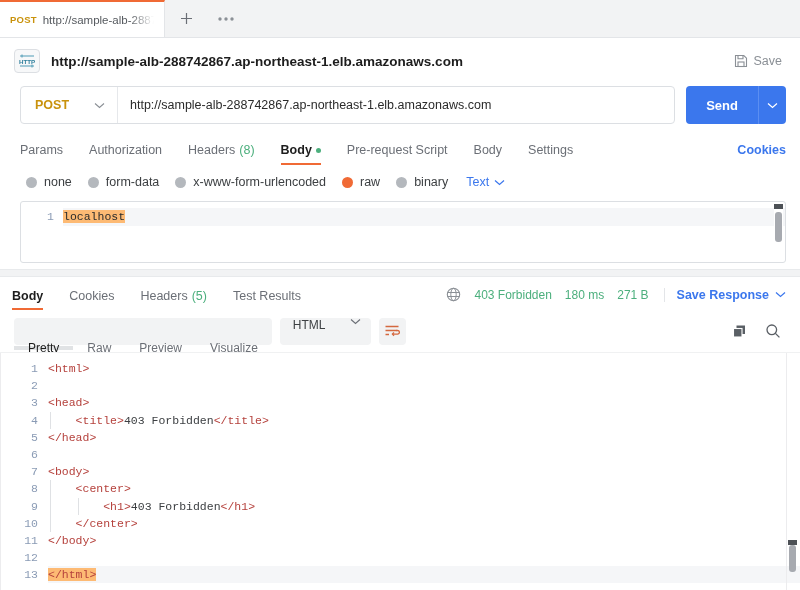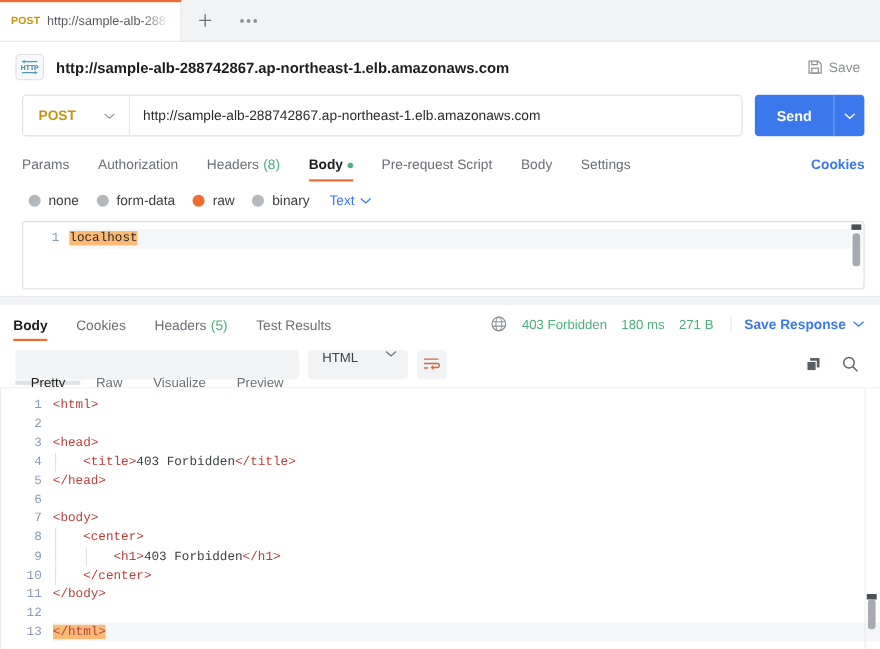--- a/index.html
+++ b/index.html
@@ -452,20 +452,24 @@
     </div>
 
   <div class="bodytypes" id="body-types">
   <div class="radio-opt">
         <span class="rdot"></span>
         <span>none</span>
       </div>
       <div class="radio-opt">
         <span class="rdot"></span>
         <span>form-data</span>
+      </div>
+      <div class="radio-opt">
+        <span class="rdot"></span>
+        <span>x-www-form-urlencoded</span>
       </div>
       <div class="radio-opt">
         <span class="rdot on"></span>
         <span>raw</span>
       </div>
       <div class="radio-opt">
         <span class="rdot"></span>
         <span>binary</span>
       </div>
       <div class="fmt-sel">
@@ -522,22 +526,22 @@
           <path d="M1 1.5L5.5 5.5 10 1.5" stroke="#3b77ed" stroke-width="1.2" fill="none"></path>
         </svg>
       </div>
     </div>
   </div>
 
   <div class="resp-tools">
     <div class="segbar" id="view-segs">
         <div class="seg active">Pretty</div>
         <div class="seg">Raw</div>
+        <div class="seg">Preview</div>
         <div class="seg">Visualize</div>
-        <div class="seg">Preview</div>
       </div>
     <div class="dd-box">
       <span>HTML</span>
       <svg width="11" height="7" viewBox="0 0 11 7">
         <path d="M1 1.5L5.5 5.5 10 1.5" stroke="#6b6f76" stroke-width="1.1" fill="none"></path>
       </svg>
     </div>
     <div class="wrap-btn">
       <svg width="16" height="14" viewBox="0 0 16 14">
         <path d="M1.5 2.5h13M1.5 6.5h11M1.5 10.5h3.5" stroke="#d4683f" stroke-width="1.3"></path>

